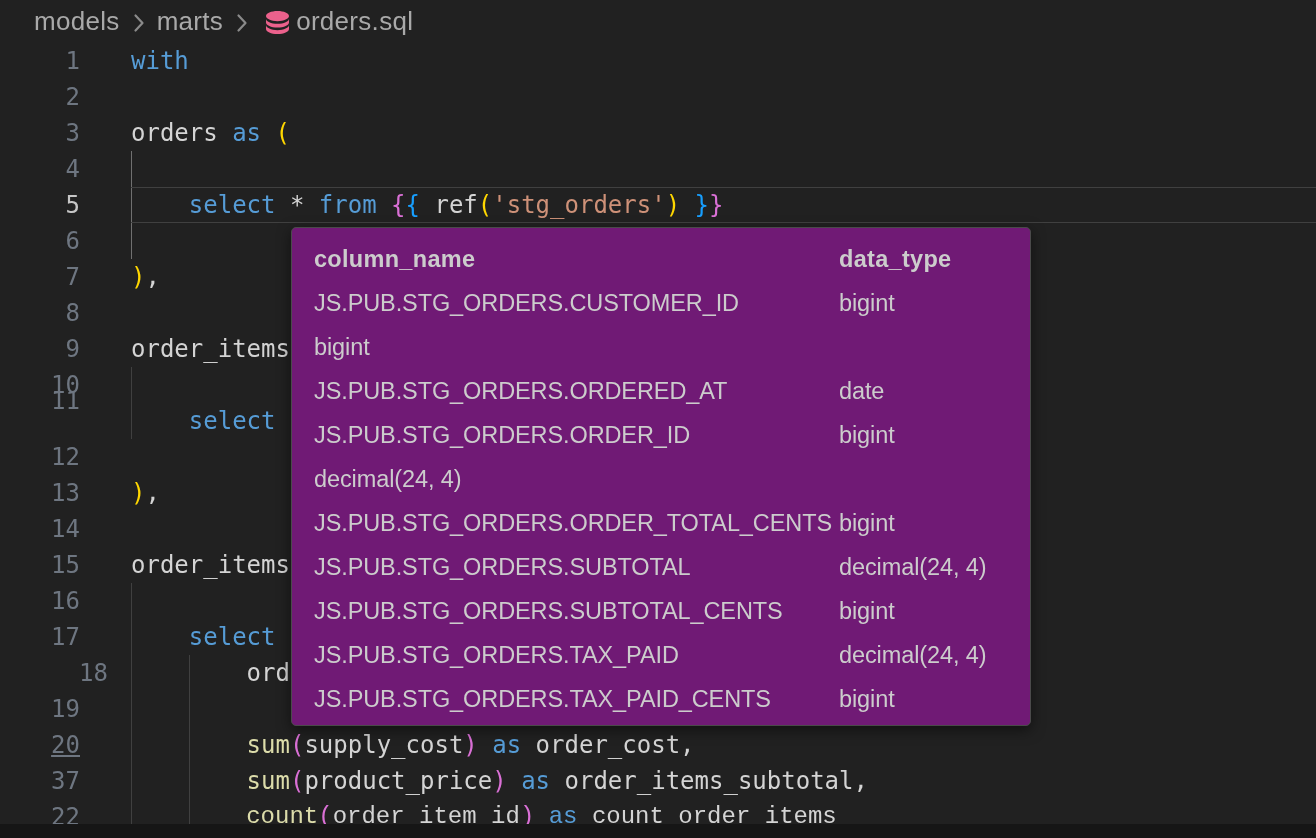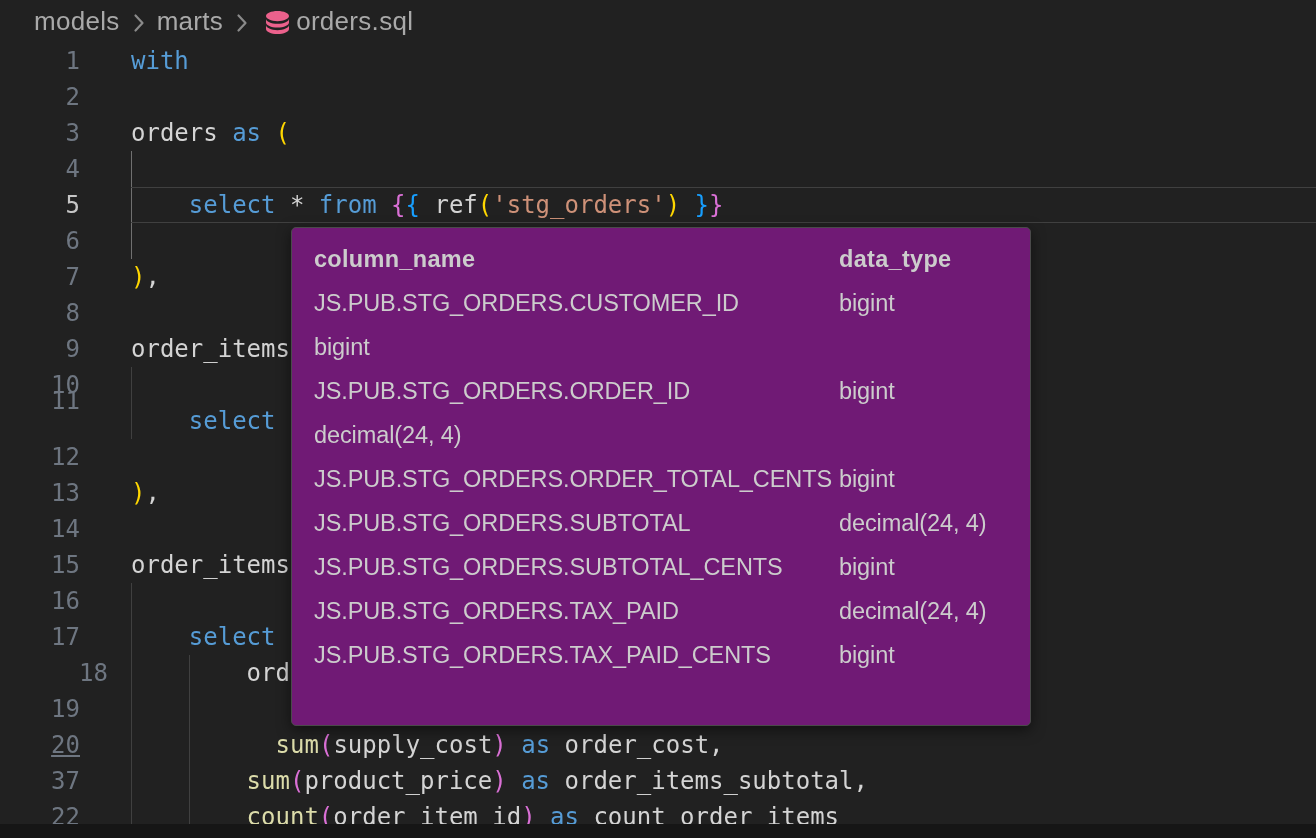--- a/index.html
+++ b/index.html
@@ -126,37 +126,41 @@
       <div class="code-line" style="top: 324px;"></div>
       <div class="code-line" style="top: 360px;"><span class="tok-id">    </span><span class="tok-kw">select</span></div>
       <div class="code-line" style="top: 396px;"></div>
       <div class="code-line" style="top: 432px;"><span class="tok-b1">)</span><span class="tok-id">,</span></div>
       <div class="code-line" style="top: 468px;"></div>
       <div class="code-line" style="top: 504px;"><span class="tok-id">order_items</span></div>
       <div class="code-line" style="top: 540px;"></div>
       <div class="code-line" style="top: 576px;"><span class="tok-id">    </span><span class="tok-kw">select</span></div>
       <div class="code-line" style="top: 612px;"><span class="tok-id">        ord</span></div>
       <div class="code-line" style="top: 648px;"></div>
-      <div class="code-line" style="top: 684px; padding-left: 29px;"><span class="tok-id">        </span><span class="tok-fn">sum</span><span class="tok-b2">(</span><span class="tok-id">supply_cost</span><span class="tok-b2">)</span><span class="tok-id"> </span><span class="tok-kw">as</span><span class="tok-id"> order_cost,</span></div>
+      <div class="code-line" style="top: 684px;"><span class="tok-id">        </span><span class="tok-fn">sum</span><span class="tok-b2">(</span><span class="tok-id">supply_cost</span><span class="tok-b2">)</span><span class="tok-id"> </span><span class="tok-kw">as</span><span class="tok-id"> order_cost,</span></div>
       <div class="code-line" style="top: 720px;"><span class="tok-id">        </span><span class="tok-fn">sum</span><span class="tok-b2">(</span><span class="tok-id">product_price</span><span class="tok-b2">)</span><span class="tok-id"> </span><span class="tok-kw">as</span><span class="tok-id"> order_items_subtotal,</span></div>
-      <div class="code-line" style="top: 756px;"><span class="tok-id">        </span><span class="tok-fn">count</span><span class="tok-b2">(</span><span class="tok-id">order_item_id</span><span class="tok-b2">)</span><span class="tok-id"> </span><span class="tok-kw">as</span><span class="tok-id"> count_order_items</span></div>
+      <div class="code-line" style="top: 756px; font-family: Liberation Mono, monospace;"><span class="tok-id">        </span><span class="tok-fn">count</span><span class="tok-b2">(</span><span class="tok-id">order_item_id</span><span class="tok-b2">)</span><span class="tok-id"> </span><span class="tok-kw">as</span><span class="tok-id"> count_order_items</span></div>
     </div>
 
   <div class="hover-popup">
     <div class="pt-row pt-header">
       <span class="pt-col1">column_name</span>
       <span class="pt-col2">data_type</span>
     </div>
     <div id="popup-rows">
         <div class="pt-row">
           <span class="pt-col1">JS.PUB.STG_ORDERS.CUSTOMER_ID</span>
           <span class="pt-col2">bigint</span>
         </div>
         <div class="pt-row">
           <span class="pt-col2">bigint</span>
+        </div>
+        <div class="pt-row">
+          <span class="pt-col1">JS.PUB.STG_ORDERS.ORDERED_AT</span>
+          <span class="pt-col2">date</span>
         </div>
         <div class="pt-row">
           <span class="pt-col1">JS.PUB.STG_ORDERS.ORDER_ID</span>
           <span class="pt-col2">bigint</span>
         </div>
         <div class="pt-row">
           <span class="pt-col2">decimal(24, 4)</span>
         </div>
         <div class="pt-row">
           <span class="pt-col1">JS.PUB.STG_ORDERS.ORDER_TOTAL_CENTS</span>

